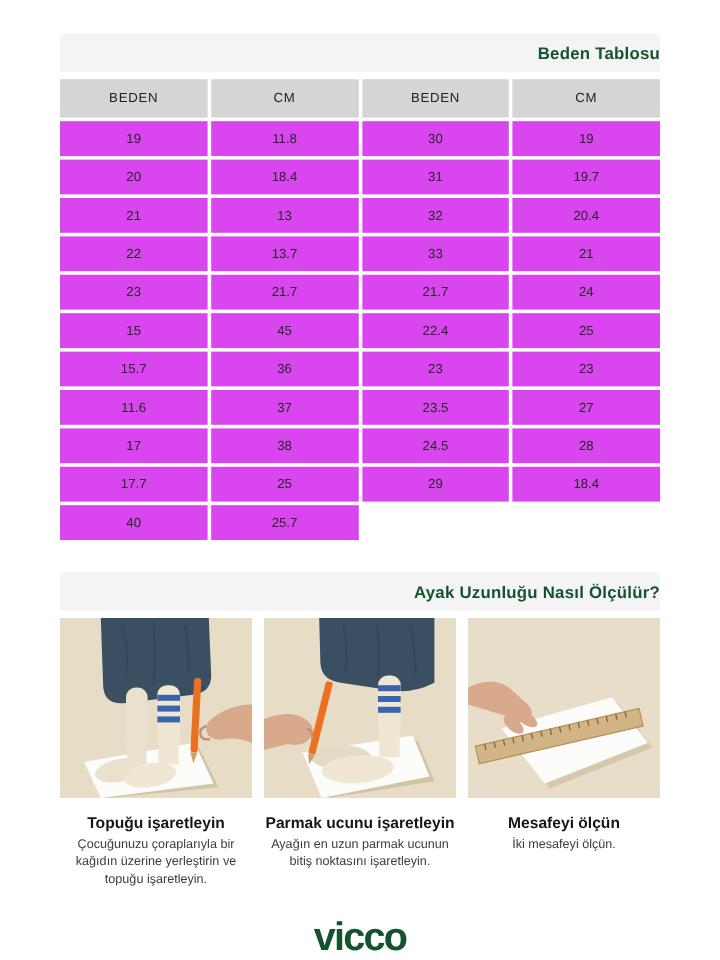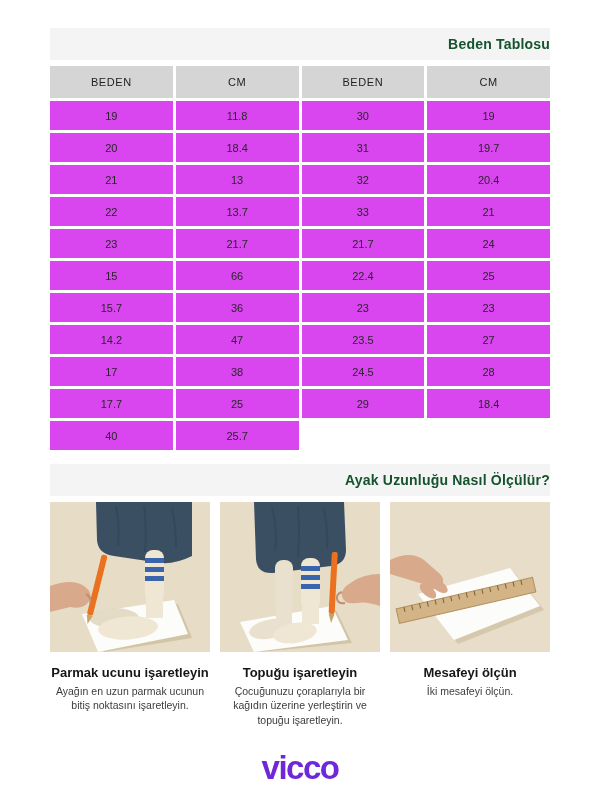--- a/index.html
+++ b/index.html
@@ -13,21 +13,21 @@
   }
   .page { padding: 28px 50px 0 50px; }
 
   .section-bar {
     height: 32px;
     background: #f4f4f4;
     display: flex; align-items: center; justify-content: flex-end;
     font-size: 14px; font-weight: 700; letter-spacing: .2px;
     color: #14532d;
   }
-  .section-bar.measure { margin-top: 14px; }
+  .section-bar.measure { margin-top: 27px; }
 
   .thead {
     margin-top: 6px;
     display: grid; grid-template-columns: repeat(4, 1fr); gap: 3px;
   }
   .th {
     height: 32px; background: #d5d5d5;
     display: flex; align-items: center; justify-content: center;
     font-size: 11px; letter-spacing: .6px; color: #222222;
   }
@@ -49,21 +49,21 @@
     font-size: 13px; font-weight: 700; text-align: center; color: #161616;
   }
   .step-desc {
     margin: 0; padding: 0 2px;
     font-size: 10.5px; line-height: 1.38; color: #3c3c3c; text-align: center;
   }
 
   .brand { margin-top: 24px; display: flex; flex-direction: column; align-items: center; }
   .brand-name {
     font-size: 33px; font-weight: 800; letter-spacing: -1.5px;
-    color: #6d28d9; line-height: 1;
+    color: #14532d; line-height: 1;
   }
 </style>
 </head>
 <body>
 
 <div class="page">
 
   <div class="section-bar">
     <span>Beden Tablosu</span>
   </div>
@@ -90,81 +90,49 @@
         <div class="td">20.4</div>
         <div class="td">22</div>
         <div class="td">13.7</div>
         <div class="td">33</div>
         <div class="td">21</div>
         <div class="td">23</div>
         <div class="td">21.7</div>
         <div class="td">21.7</div>
         <div class="td">24</div>
         <div class="td">15</div>
-        <div class="td">66</div>
+        <div class="td">45</div>
         <div class="td">22.4</div>
         <div class="td">25</div>
         <div class="td">15.7</div>
         <div class="td">36</div>
         <div class="td">23</div>
         <div class="td">23</div>
-        <div class="td">14.2</div>
-        <div class="td">47</div>
+        <div class="td">11.6</div>
+        <div class="td">37</div>
         <div class="td">23.5</div>
         <div class="td">27</div>
         <div class="td">17</div>
         <div class="td">38</div>
         <div class="td">24.5</div>
         <div class="td">28</div>
         <div class="td">17.7</div>
         <div class="td">25</div>
         <div class="td">29</div>
         <div class="td">18.4</div>
         <div class="td">40</div>
         <div class="td">25.7</div>
       </div>
   </div>
 
   <div class="section-bar measure">
     <span>Ayak Uzunluğu Nasıl Ölçülür?</span>
   </div>
 
   <div class="steps">
-
-    <figure class="step">
-      <svg class="photo" viewBox="0 0 160 150" role="img">
-        <rect width="160" height="150" fill="#e7dcc6"></rect>
-        <polygon points="36,116 128,102 142,136 54,150" fill="#d2c4a7"></polygon>
-        <polygon points="32,112 124,98 138,132 48,150" fill="#fcfcfb"></polygon>
-        <ellipse cx="64" cy="116" rx="25" ry="10" fill="#e4dbc6"></ellipse>
-        <path d="M46,0 H142 V54 Q122,64 104,60 L64,54 Q48,52 47,38 Z" fill="#3b4f63"></path>
-        <path d="M66,4 q4,20 2,40 M94,4 q3,22 1,46 M122,6 q4,18 4,40" stroke="#2f4154" stroke-width="2" fill="none" opacity=".5"></path>
-        <clipPath id="sock2">
-            <rect x="95" y="48" width="19" height="52" rx="8"></rect>
-          </clipPath>
-        <rect x="95" y="48" width="19" height="52" rx="8" fill="#efe7d3"></rect>
-        <g clip-path="url(#sock2)" fill="#3a65ad">
-          <rect x="95" y="56" width="19" height="5"></rect>
-          <rect x="95" y="65" width="19" height="5"></rect>
-          <rect x="95" y="74" width="19" height="5"></rect>
-        </g>
-        <rect x="96" y="86" width="17" height="30" fill="#efe7d3"></rect>
-        <ellipse cx="78" cy="126" rx="30" ry="11.5" fill="#efe7d3" transform="rotate(-4 78 126)"></ellipse>
-        <g transform="rotate(14 46 88)">
-          <rect x="43" y="52" width="6" height="62" rx="2" fill="#e9711f"></rect>
-          <polygon points="43,114 49,114 46,123" fill="#caa36b"></polygon>
-        </g>
-        <path d="M0,84 q22,-8 34,0 q10,7 5,15 q-5,9 -19,6 L0,110 z" fill="#d8a98b"></path>
-        <path d="M36,92 q6,3 4,9" fill="none" stroke="#c3906f" stroke-width="2"></path>
-      </svg>
-      <figcaption>
-        <div class="step-title">Parmak ucunu işaretleyin</div>
-        <p class="step-desc">Ayağın en uzun parmak ucunun bitiş noktasını işaretleyin.</p>
-      </figcaption>
-    </figure>
 
     <figure class="step">
       <svg class="photo" viewBox="0 0 160 150" role="img">
         <rect width="160" height="150" fill="#e7dcc6"></rect>
         <polygon points="24,124 116,108 132,141 40,150" fill="#d2c4a7"></polygon>
         <polygon points="20,120 112,104 128,138 34,150" fill="#fcfcfb"></polygon>
         <path d="M34,0 H124 L126,48 Q126,62 111,64 L53,71 Q37,72 36,57 Z" fill="#3b4f63"></path>
         <path d="M52,6 q6,22 3,42 M78,4 q2,26 0,52 M104,6 q4,20 3,40" stroke="#2f4154" stroke-width="2" fill="none" opacity=".5"></path>
         <rect x="55" y="58" width="18" height="52" rx="8" fill="#e9e1cd"></rect>
         <rect x="56" y="92" width="16" height="30" fill="#e9e1cd"></rect>
@@ -188,20 +156,52 @@
         <path d="M122,90 q-6,2 -5,7 q1,5 8,4" fill="none" stroke="#c3906f" stroke-width="2"></path>
       </svg>
       <figcaption>
         <div class="step-title">Topuğu işaretleyin</div>
         <p class="step-desc">Çocuğunuzu çoraplarıyla bir kağıdın üzerine yerleştirin ve topuğu işaretleyin.</p>
       </figcaption>
     </figure>
 
     <figure class="step">
       <svg class="photo" viewBox="0 0 160 150" role="img">
+        <rect width="160" height="150" fill="#e7dcc6"></rect>
+        <polygon points="36,116 128,102 142,136 54,150" fill="#d2c4a7"></polygon>
+        <polygon points="32,112 124,98 138,132 48,150" fill="#fcfcfb"></polygon>
+        <ellipse cx="64" cy="116" rx="25" ry="10" fill="#e4dbc6"></ellipse>
+        <path d="M46,0 H142 V54 Q122,64 104,60 L64,54 Q48,52 47,38 Z" fill="#3b4f63"></path>
+        <path d="M66,4 q4,20 2,40 M94,4 q3,22 1,46 M122,6 q4,18 4,40" stroke="#2f4154" stroke-width="2" fill="none" opacity=".5"></path>
+        <clipPath id="sock2">
+            <rect x="95" y="48" width="19" height="52" rx="8"></rect>
+          </clipPath>
+        <rect x="95" y="48" width="19" height="52" rx="8" fill="#efe7d3"></rect>
+        <g clip-path="url(#sock2)" fill="#3a65ad">
+          <rect x="95" y="56" width="19" height="5"></rect>
+          <rect x="95" y="65" width="19" height="5"></rect>
+          <rect x="95" y="74" width="19" height="5"></rect>
+        </g>
+        <rect x="96" y="86" width="17" height="30" fill="#efe7d3"></rect>
+        <ellipse cx="78" cy="126" rx="30" ry="11.5" fill="#efe7d3" transform="rotate(-4 78 126)"></ellipse>
+        <g transform="rotate(14 46 88)">
+          <rect x="43" y="52" width="6" height="62" rx="2" fill="#e9711f"></rect>
+          <polygon points="43,114 49,114 46,123" fill="#caa36b"></polygon>
+        </g>
+        <path d="M0,84 q22,-8 34,0 q10,7 5,15 q-5,9 -19,6 L0,110 z" fill="#d8a98b"></path>
+        <path d="M36,92 q6,3 4,9" fill="none" stroke="#c3906f" stroke-width="2"></path>
+      </svg>
+      <figcaption>
+        <div class="step-title">Parmak ucunu işaretleyin</div>
+        <p class="step-desc">Ayağın en uzun parmak ucunun bitiş noktasını işaretleyin.</p>
+      </figcaption>
+    </figure>
+
+    <figure class="step">
+      <svg class="photo" viewBox="0 0 160 150" role="img">
         <rect width="160" height="150" fill="#e8ddc9"></rect>
         <polygon points="32,96 124,70 154,108 68,142" fill="#d5c8ac"></polygon>
         <polygon points="28,92 120,66 150,104 64,138" fill="#fcfcfb"></polygon>
         <path d="M52,106 l7,-2 M114,88 l7,-2" stroke="#9a9a9a" stroke-width="1.5"></path>
         <g transform="rotate(-13 80 98)">
           <rect x="6" y="90" width="140" height="15" fill="#d2b487" stroke="#b3905c" stroke-width="1"></rect>
           <path d="M14,90 v5 M22,90 v5 M30,90 v5 M38,90 v5 M46,90 v5 M54,90 v5 M62,90 v5 M70,90 v5 M78,90 v5 M86,90 v5 M94,90 v5 M102,90 v5 M110,90 v5 M118,90 v5 M126,90 v5 M134,90 v5" stroke="#7e5f34" stroke-width="1"></path>
         </g>
         <path d="M0,58 q20,-10 34,0 l16,14 q7,8 -1,13 q-8,5 -16,-3 L0,72 z" fill="#d8a98b"></path>
         <ellipse cx="49" cy="84" rx="10" ry="5" fill="#d8a98b" transform="rotate(35 49 84)"></ellipse>

